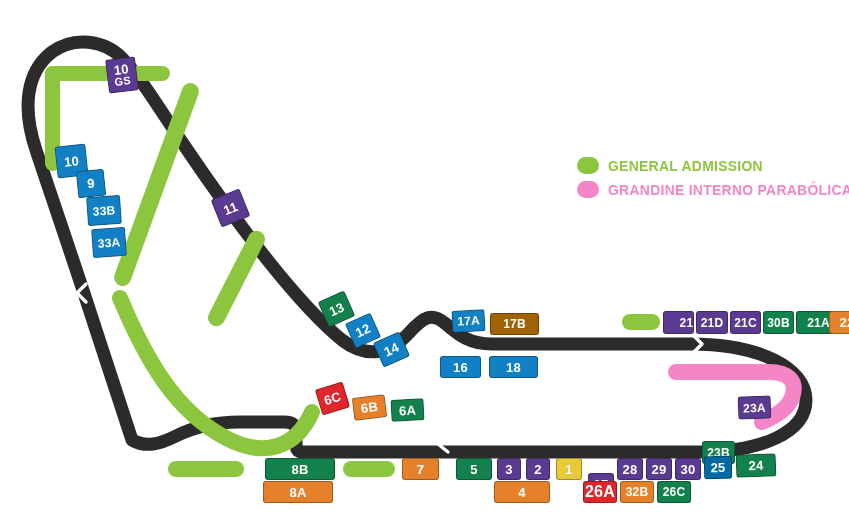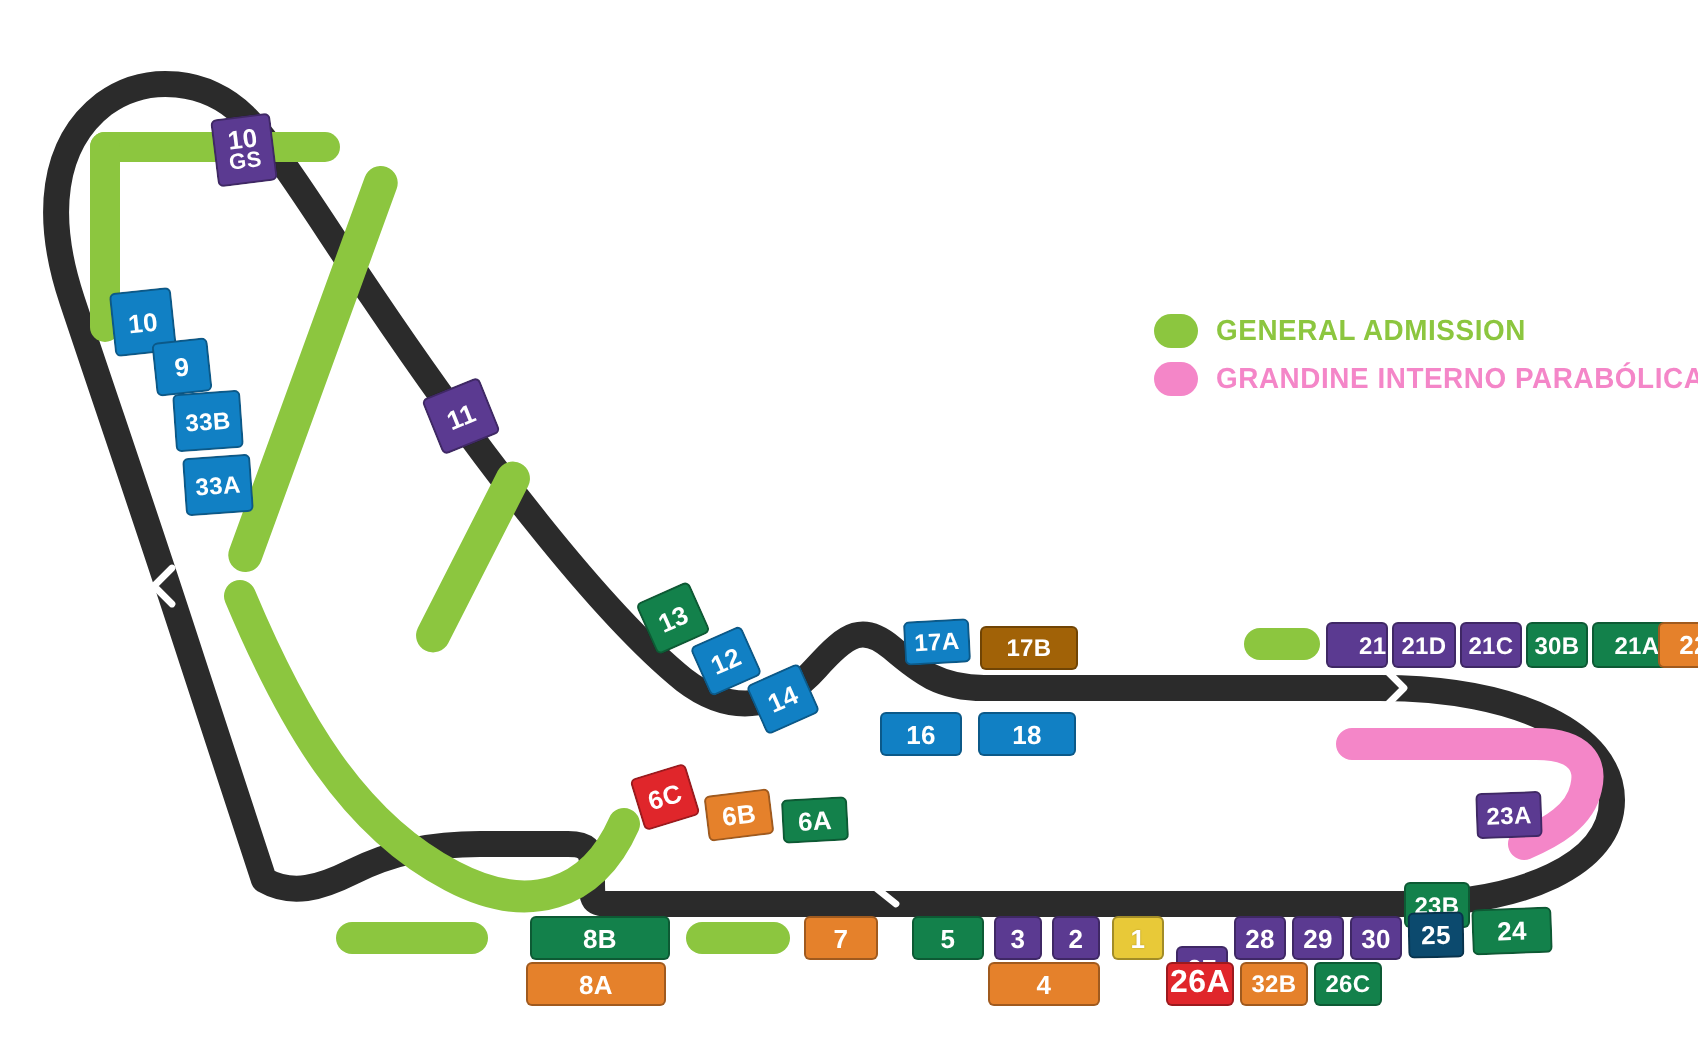--- a/index.html
+++ b/index.html
@@ -259,21 +259,21 @@
       </div>
       <div class="chip" style="left: 583px; top: 481px; width: 34px; height: 22px; background: rgb(224, 38, 43); font-size: 16px;">
         <span>26A</span>
       </div>
       <div class="chip" style="left: 620px; top: 481px; width: 34px; height: 22px; background: rgb(229, 129, 43); font-size: 12px;">
         <span>32B</span>
       </div>
       <div class="chip" style="left: 657px; top: 481px; width: 34px; height: 22px; background: rgb(19, 129, 75); font-size: 12px;">
         <span>26C</span>
       </div>
-      <div class="chip" style="left: 704px; top: 456px; width: 28px; height: 23px; background: #0c4a6e; font-size: 13px; transform: rotate(-1deg);">
+      <div class="chip" style="left: 704px; top: 456px; width: 28px; height: 23px; background: #0369a1; font-size: 13px; transform: rotate(-1deg);">
         <span>25</span>
       </div>
       <div class="chip" style="left: 736px; top: 454px; width: 40px; height: 23px; background: rgb(19, 129, 75); font-size: 13px; transform: rotate(-2deg);">
         <span>24</span>
       </div>
     </div>
 
   <div id="legend">
       <div class="legend-row">
         <span class="legend-dot" style="background: rgb(140, 198, 63);"></span>

